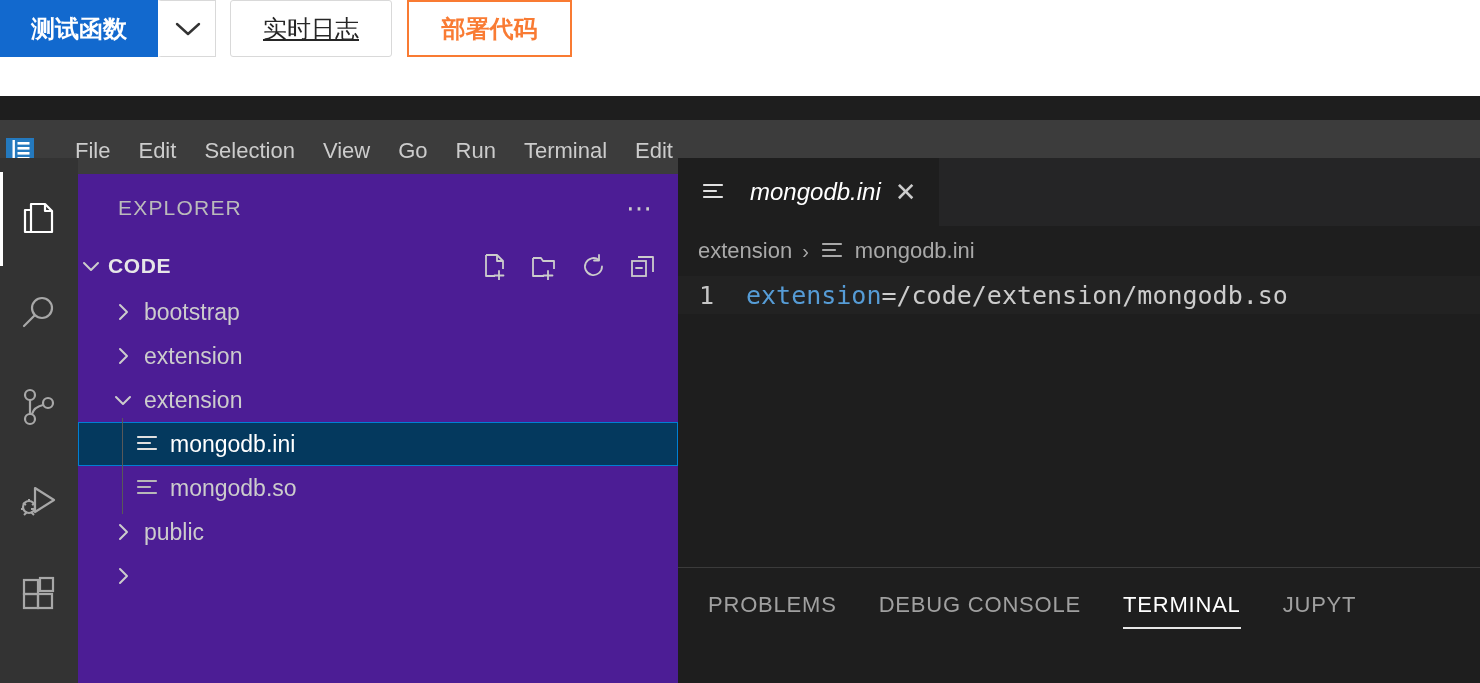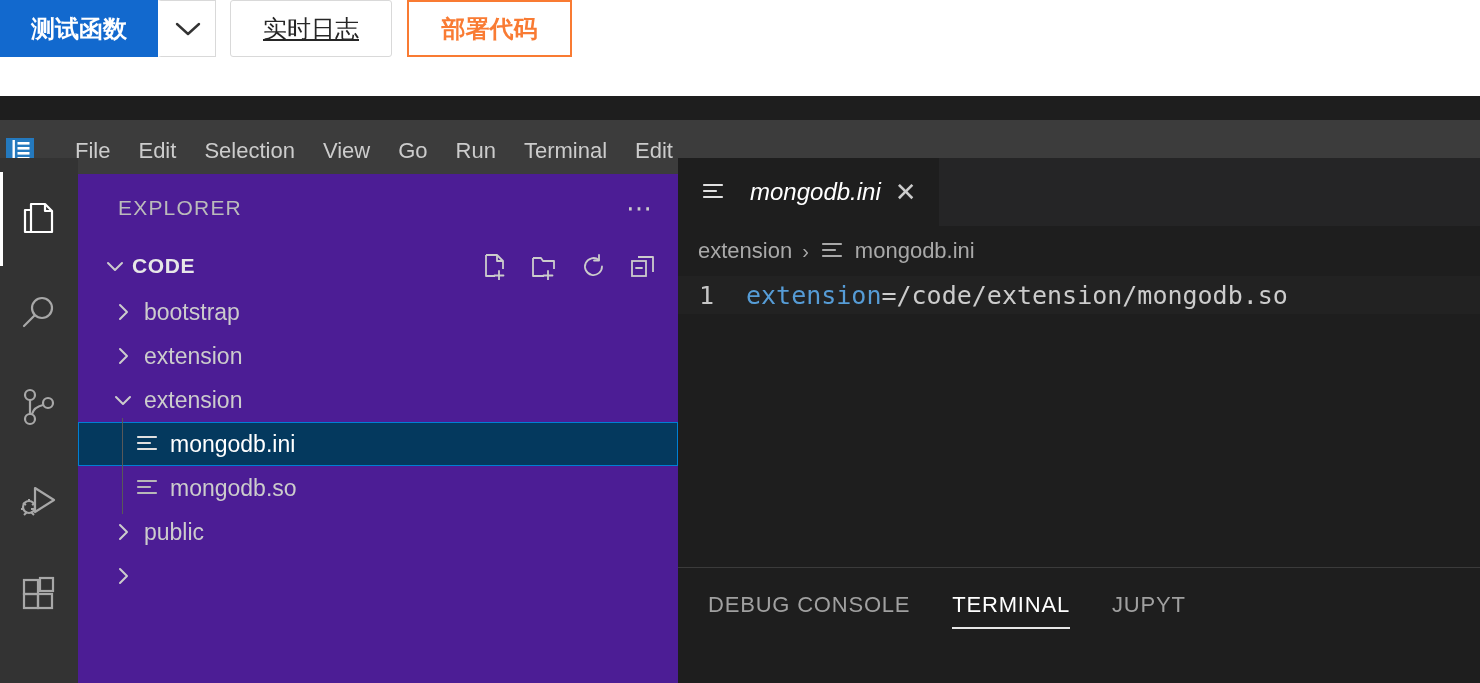--- a/index.html
+++ b/index.html
@@ -76,21 +76,21 @@
     background: #4c1d95; overflow: hidden; margin-top: 16px;
   }
   .sidebar-header {
     height: 68px; display: flex; align-items: center; padding: 0 24px 0 40px;
     justify-content: space-between;
   }
   .sidebar-title { color: #bbbbbb; font-size: 21px; letter-spacing: 1.2px; }
   .dots-btn { color: #cccccc; font-size: 26px; letter-spacing: 2px; cursor: pointer; line-height: 10px; }
 
   .section-header {
-    height: 48px; display: flex; align-items: center; padding-left: 24px;
+    height: 48px; display: flex; align-items: center; padding-left: 0;
     cursor: pointer; position: relative;
   }
   .chev { width: 26px; height: 26px; flex: 0 0 auto; margin-right: 4px; }
   .section-name {
     color: #e7e7e7; font-size: 21px; font-weight: bold; letter-spacing: .6px;
   }
   .section-actions {
     position: absolute; right: 22px; display: flex; gap: 22px; align-items: center;
   }
   .section-actions svg { width: 27px; height: 27px; cursor: pointer; }
@@ -355,20 +355,21 @@
       <div class="code-area">
         <div class="code-line">
           <span class="ln">1</span>
           <span class="code-text"><span class="tok-key">extension</span><span>=/code/extension/mongodb.so</span></span>
         </div>
       </div>
     </div>
 
     <div class="panel">
       <div class="panel-tabs">
+        <div class="panel-tab">PROBLEMS</div>
         <div class="panel-tab">DEBUG CONSOLE</div>
         <div class="panel-tab active">TERMINAL</div>
         <div class="panel-tab">JUPYT</div>
       </div>
     </div>
 
   </div>
 </div>
 
 </body></html>

